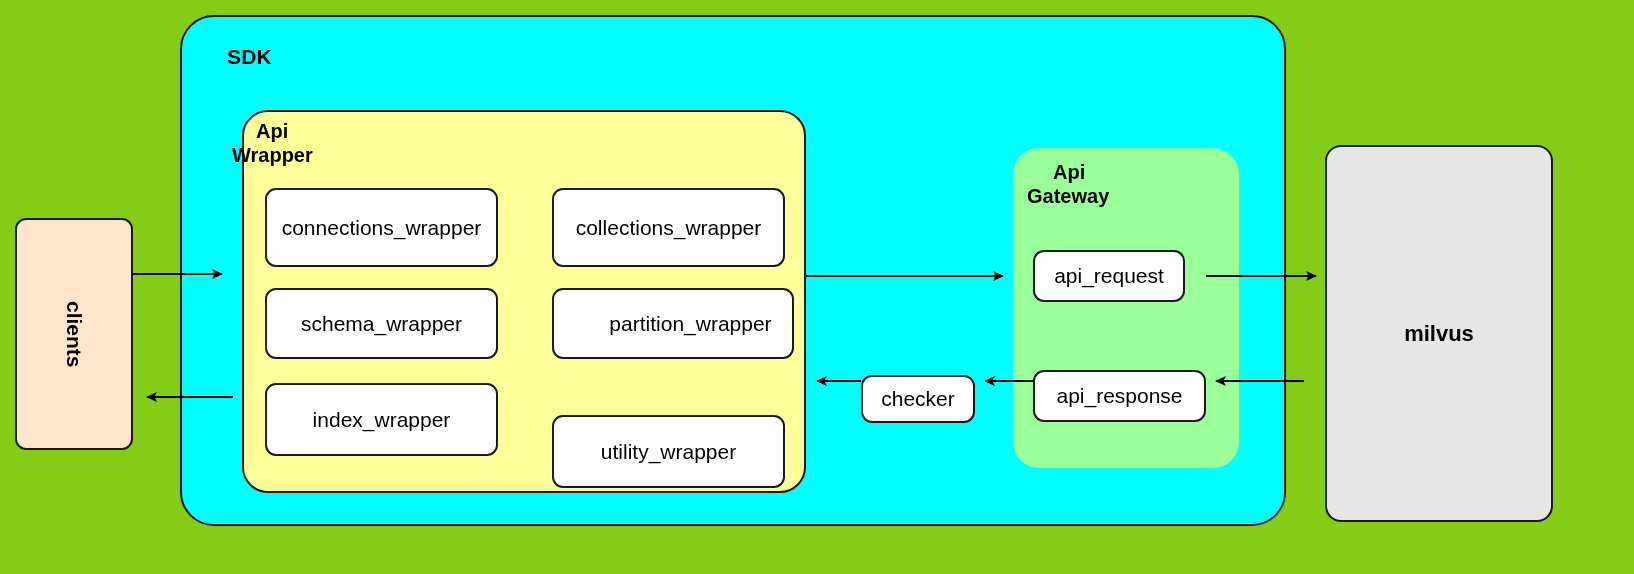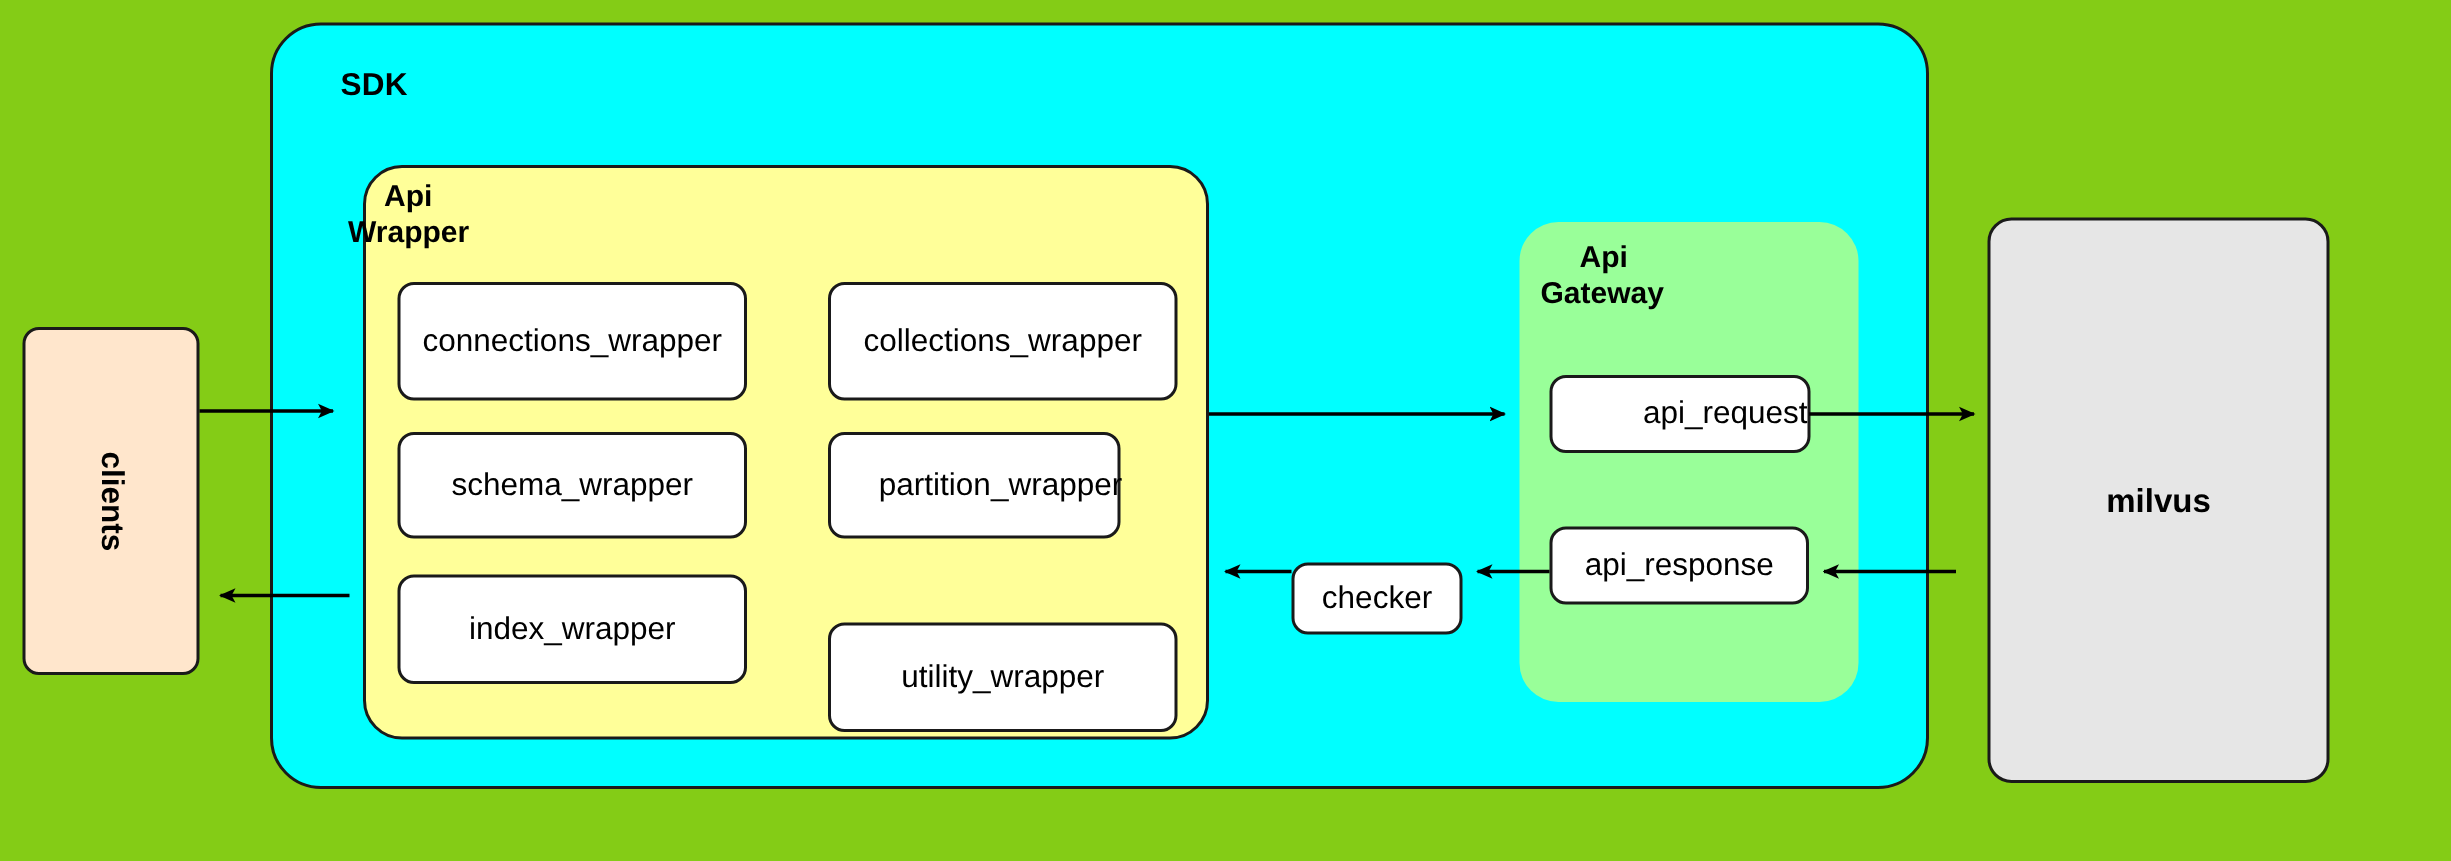--- a/index.html
+++ b/index.html
@@ -85,26 +85,26 @@
   .leaf {
     background: #ffffff;
     border-radius: 11px;
     font-size: 21px;
     font-weight: normal;
   }
 
   #box-connections_wrapper { left: 265px; top: 188px; width: 233px; height: 79px; }
   #box-collections_wrapper { left: 552px; top: 188px; width: 233px; height: 79px; }
   #box-schema_wrapper      { left: 265px; top: 288px; width: 233px; height: 71px; }
-  #box-partition_wrapper   { left: 552px; top: 288px; width: 195px; height: 71px; padding-left: 35px; }
+  #box-partition_wrapper   { left: 552px; top: 288px; width: 242px; height: 71px; padding-left: 35px; }
   #box-index_wrapper       { left: 265px; top: 383px; width: 233px; height: 73px; }
   #box-utility_wrapper     { left: 552px; top: 383px; width: 233px; height: 73px; margin-top: 32px; }
 
-  #box-api_request  { left: 1033px; top: 250px; width: 174px; height: 52px; justify-content: flex-end; }
-  #box-api_response { left: 1033px; top: 351px; width: 173px; height: 52px; }
+  #box-api_request  { left: 1033px; top: 250px; width: 152px; height: 52px; }
+  #box-api_response { left: 1033px; top: 370px; width: 173px; height: 52px; }
 
   #box-checker { left: 861px; top: 375px; width: 114px; height: 48px; }
 
   #box-clients {
     left: 15px; top: 218px;
     width: 118px; height: 232px;
     background: #ffe6cc;
     border-radius: 11px;
   }
   #clients-text {

